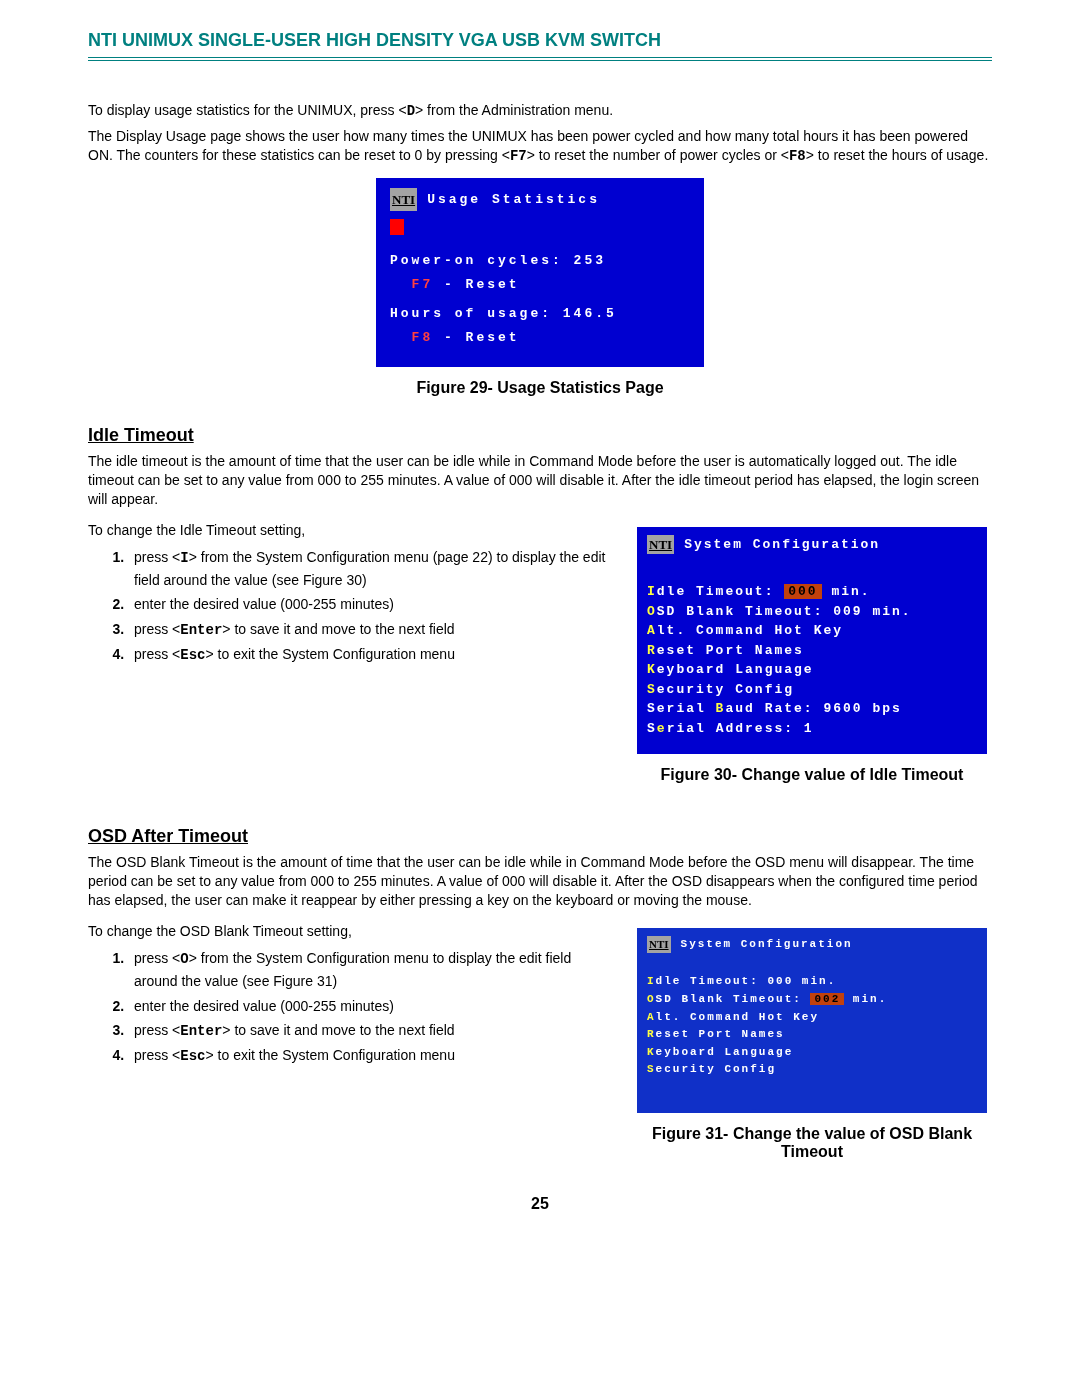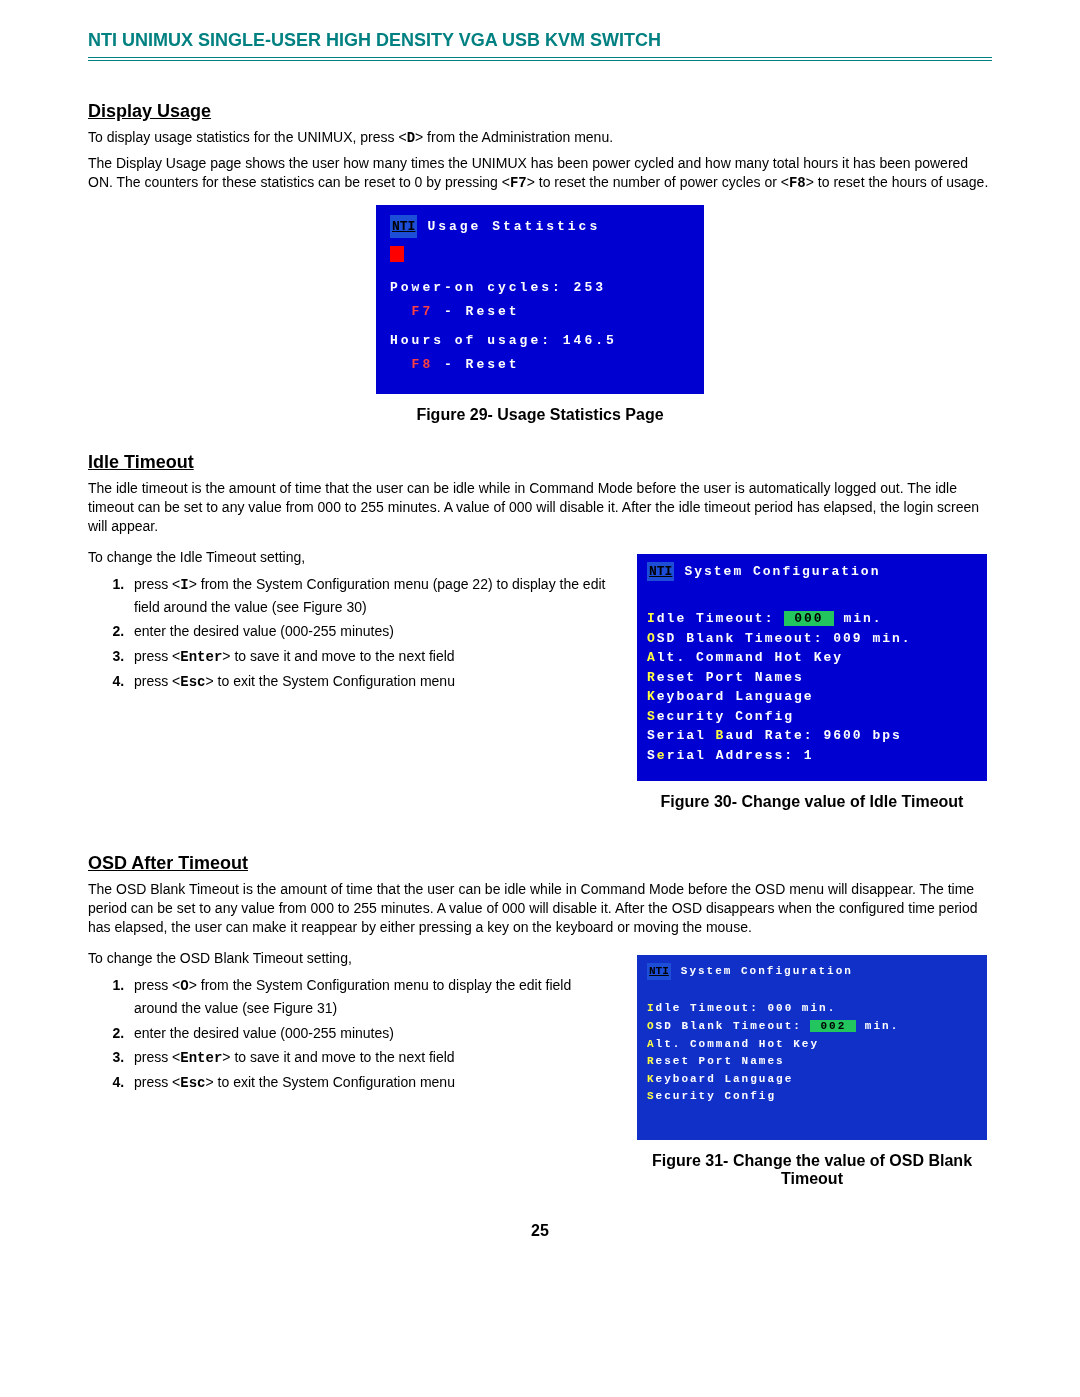--- a/index.html
+++ b/index.html
@@ -62,45 +62,46 @@
   }
   .screen31 {
     width: 330px;
     font-size: 11px;
     letter-spacing: 2px;
     line-height: 1.6;
     padding: 8px 10px 14px 10px;
     background: #1030c8;
   }
   .screen .nti {
-    background: #1d4ed8;
+    background: #a3a3a3;
     color: #000;
     padding: 0 2px;
     letter-spacing: 0;
     text-decoration: underline;
     display: inline-block;
+    font-family: Liberation Serif, serif;
   }
   .screen .title-bar {
     display: flex;
     align-items: center;
     gap: 10px;
     margin-bottom: 8px;
   }
   .screen .red-block {
     display: inline-block;
     width: 14px;
     height: 16px;
     background: red;
   }
   .screen .yellow { color: #ffff40; }
   .screen .red { color: #ff4040; }
   .screen .green-box {
-    background: #22c55e;
+    background: #c2410c;
     color: #000;
-    padding: 0 10px;
+    padding: 0 4px;
   }
   .figure-caption {
     text-align: center;
     font-weight: bold;
     font-size: 16px;
     margin: 6px 0 14px 0;
   }
   .row-layout {
     display: flex;
     gap: 20px;
@@ -132,21 +133,20 @@
     margin-top: 20px;
   }
 </style>
 </head>
 <body>
 
 <div class="page">
   <div class="header-title">NTI UNIMUX SINGLE-USER HIGH DENSITY VGA USB KVM SWITCH</div>
   <hr class="header-rule">
 
-  <div class="section-heading">Display Usage</div>
   <p class="body-text">
     <span>To display usage statistics for the UNIMUX,  press &lt;</span><span class="mono">D</span><span>&gt; from the Administration menu.</span>
   </p>
   <p class="body-text">
     <span>The Display Usage page shows the user how many times the UNIMUX has been power cycled and how many total hours it has been powered ON.    The counters for these statistics can be reset to 0 by pressing &lt;</span><span class="mono">F7</span><span>&gt; to reset the number of power cycles or &lt;</span><span class="mono">F8</span><span>&gt; to reset the hours of usage.</span>
   </p>
 
   <div class="screen screen29">
     <div class="title-bar">
       <span class="nti">NTI</span>

